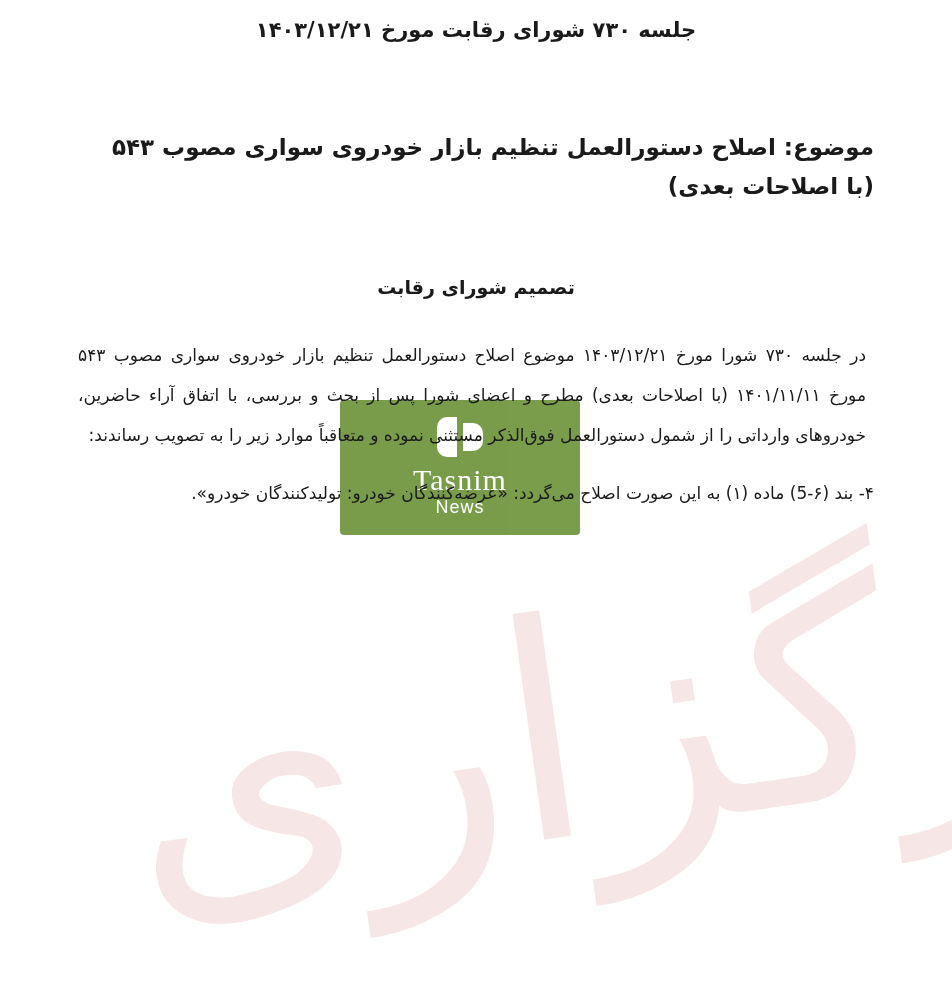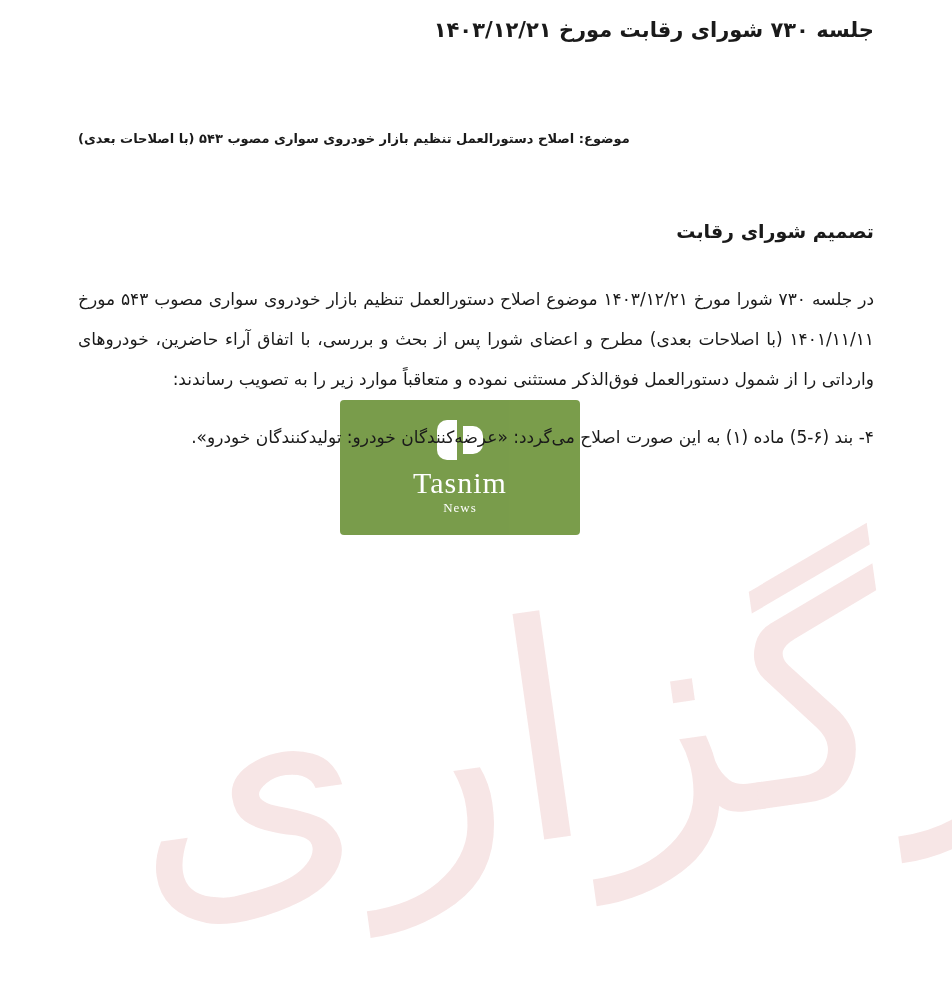--- a/index.html
+++ b/index.html
@@ -70,68 +70,68 @@
     width: 20px; height: 28px; right: 0; top: 6px;
     border-radius: 0 10px 10px 0;
   }
   .wm-badge .wm-t1 {
     font-size: 30px;
     letter-spacing: 1px;
     color: #ffffff;
     font-family: "Liberation Serif", serif;
   }
   .wm-badge .wm-t2 {
-    font-size: 13px;
+    font-size: 18px;
     color: #ffffff;
     letter-spacing: 1px;
-    font-family: Liberation Serif, serif;
+    font-family: Liberation Sans, sans-serif;
   }
 
   
   .page {
     position: relative;
     z-index: 2;
     padding: 0 78px;
     box-sizing: border-box;
   }
 
   .doc-title {
-    text-align: right;
+    text-align: center;
     font-weight: bold;
     font-size: 21px;
     margin: 14px 0 0 0;
     letter-spacing: 0;
     line-height: 1.6;
   }
 
   .doc-subject {
-    text-align: left;
+    text-align: right;
     font-weight: bold;
-    font-size: 13px;
+    font-size: 23px;
     margin: 80px 0 0 0;
     line-height: 1.7;
   }
 
   .doc-heading {
-    text-align: right;
+    text-align: center;
     font-weight: bold;
     font-size: 19px;
     margin: 70px 0 0 0;
   }
 
   .body-block {
     margin-top: 38px;
   }
 
   p.para {
     text-align: justify;
     text-justify: inter-word;
     font-size: 17px;
     line-height: 2.35;
-    margin: 0 0 18px 0;
+    margin: 0 8px 18px 0;
   }
   p.para:last-child { margin-bottom: 0; }
 
   p.item {
     text-align: justify;
     font-size: 17px;
     line-height: 2.3;
     margin: 0 0 16px 0;
   }
 </style>

